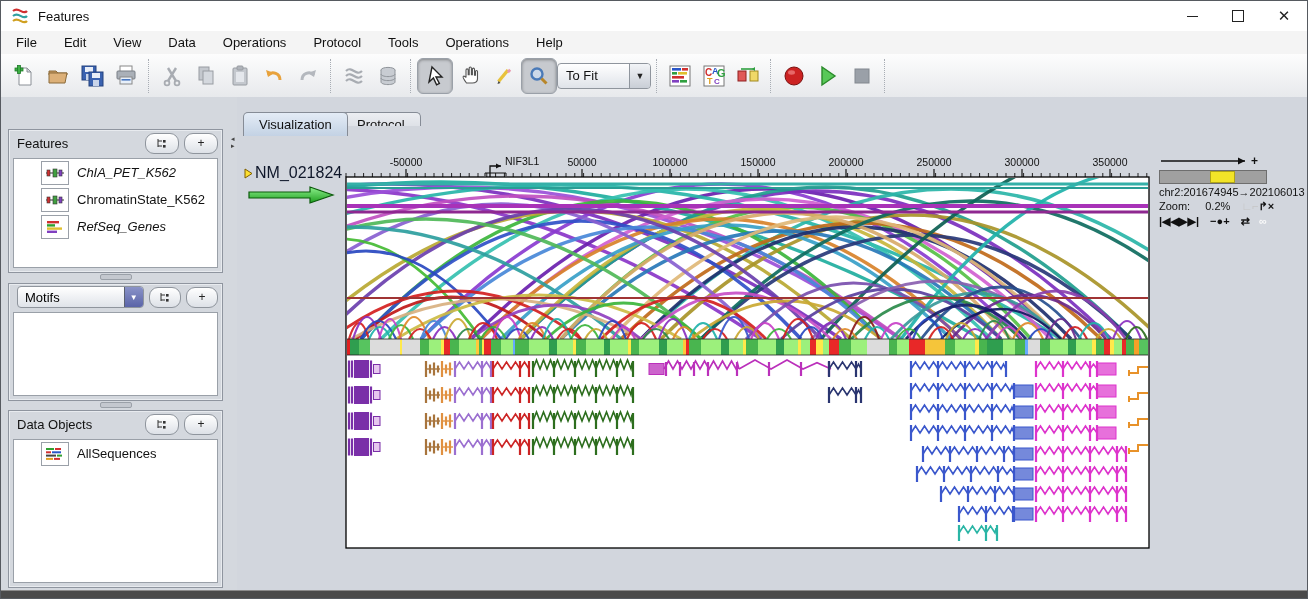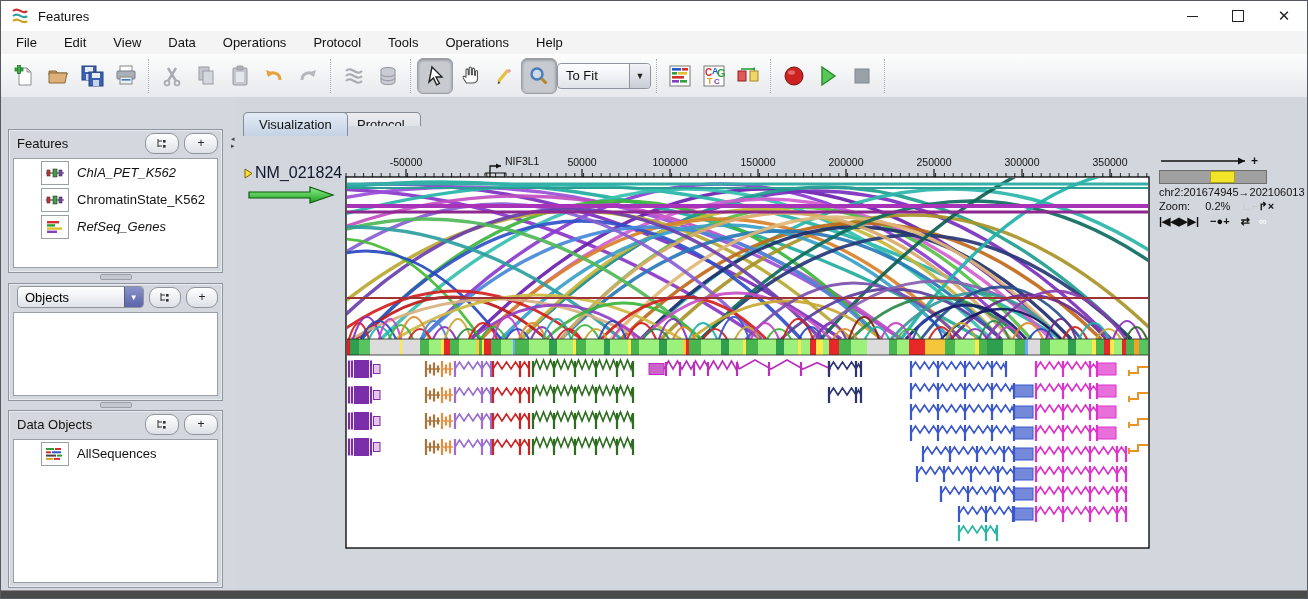--- a/index.html
+++ b/index.html
@@ -329,21 +329,21 @@
             <span class="feat-label it">RefSeq_Genes</span>
           </div>
         </div>
     </div>
     <div class="hsplit" style="top:175px;">
         <span class="grip"></span>
       </div>
     <div class="panel" style="top:186px;height:116px;">
       <div class="phead">
         <span class="mcombo">
-          <span class="cval">Objects</span>
+          <span class="cval">Motifs</span>
           <span class="carr">▼</span>
         </span>
         <span style="flex:1"></span>
         <span class="pbtn">
           <svg width="12" height="11">
               <path d="M2 1v8M2 3h4M2 8h4" stroke="#333" fill="none"></path>
               <rect x="7" y="2" width="2.6" height="2.6" fill="#333"></rect>
               <rect x="7" y="7" width="2.6" height="2.6" fill="#333"></rect>
             </svg>
         </span>

